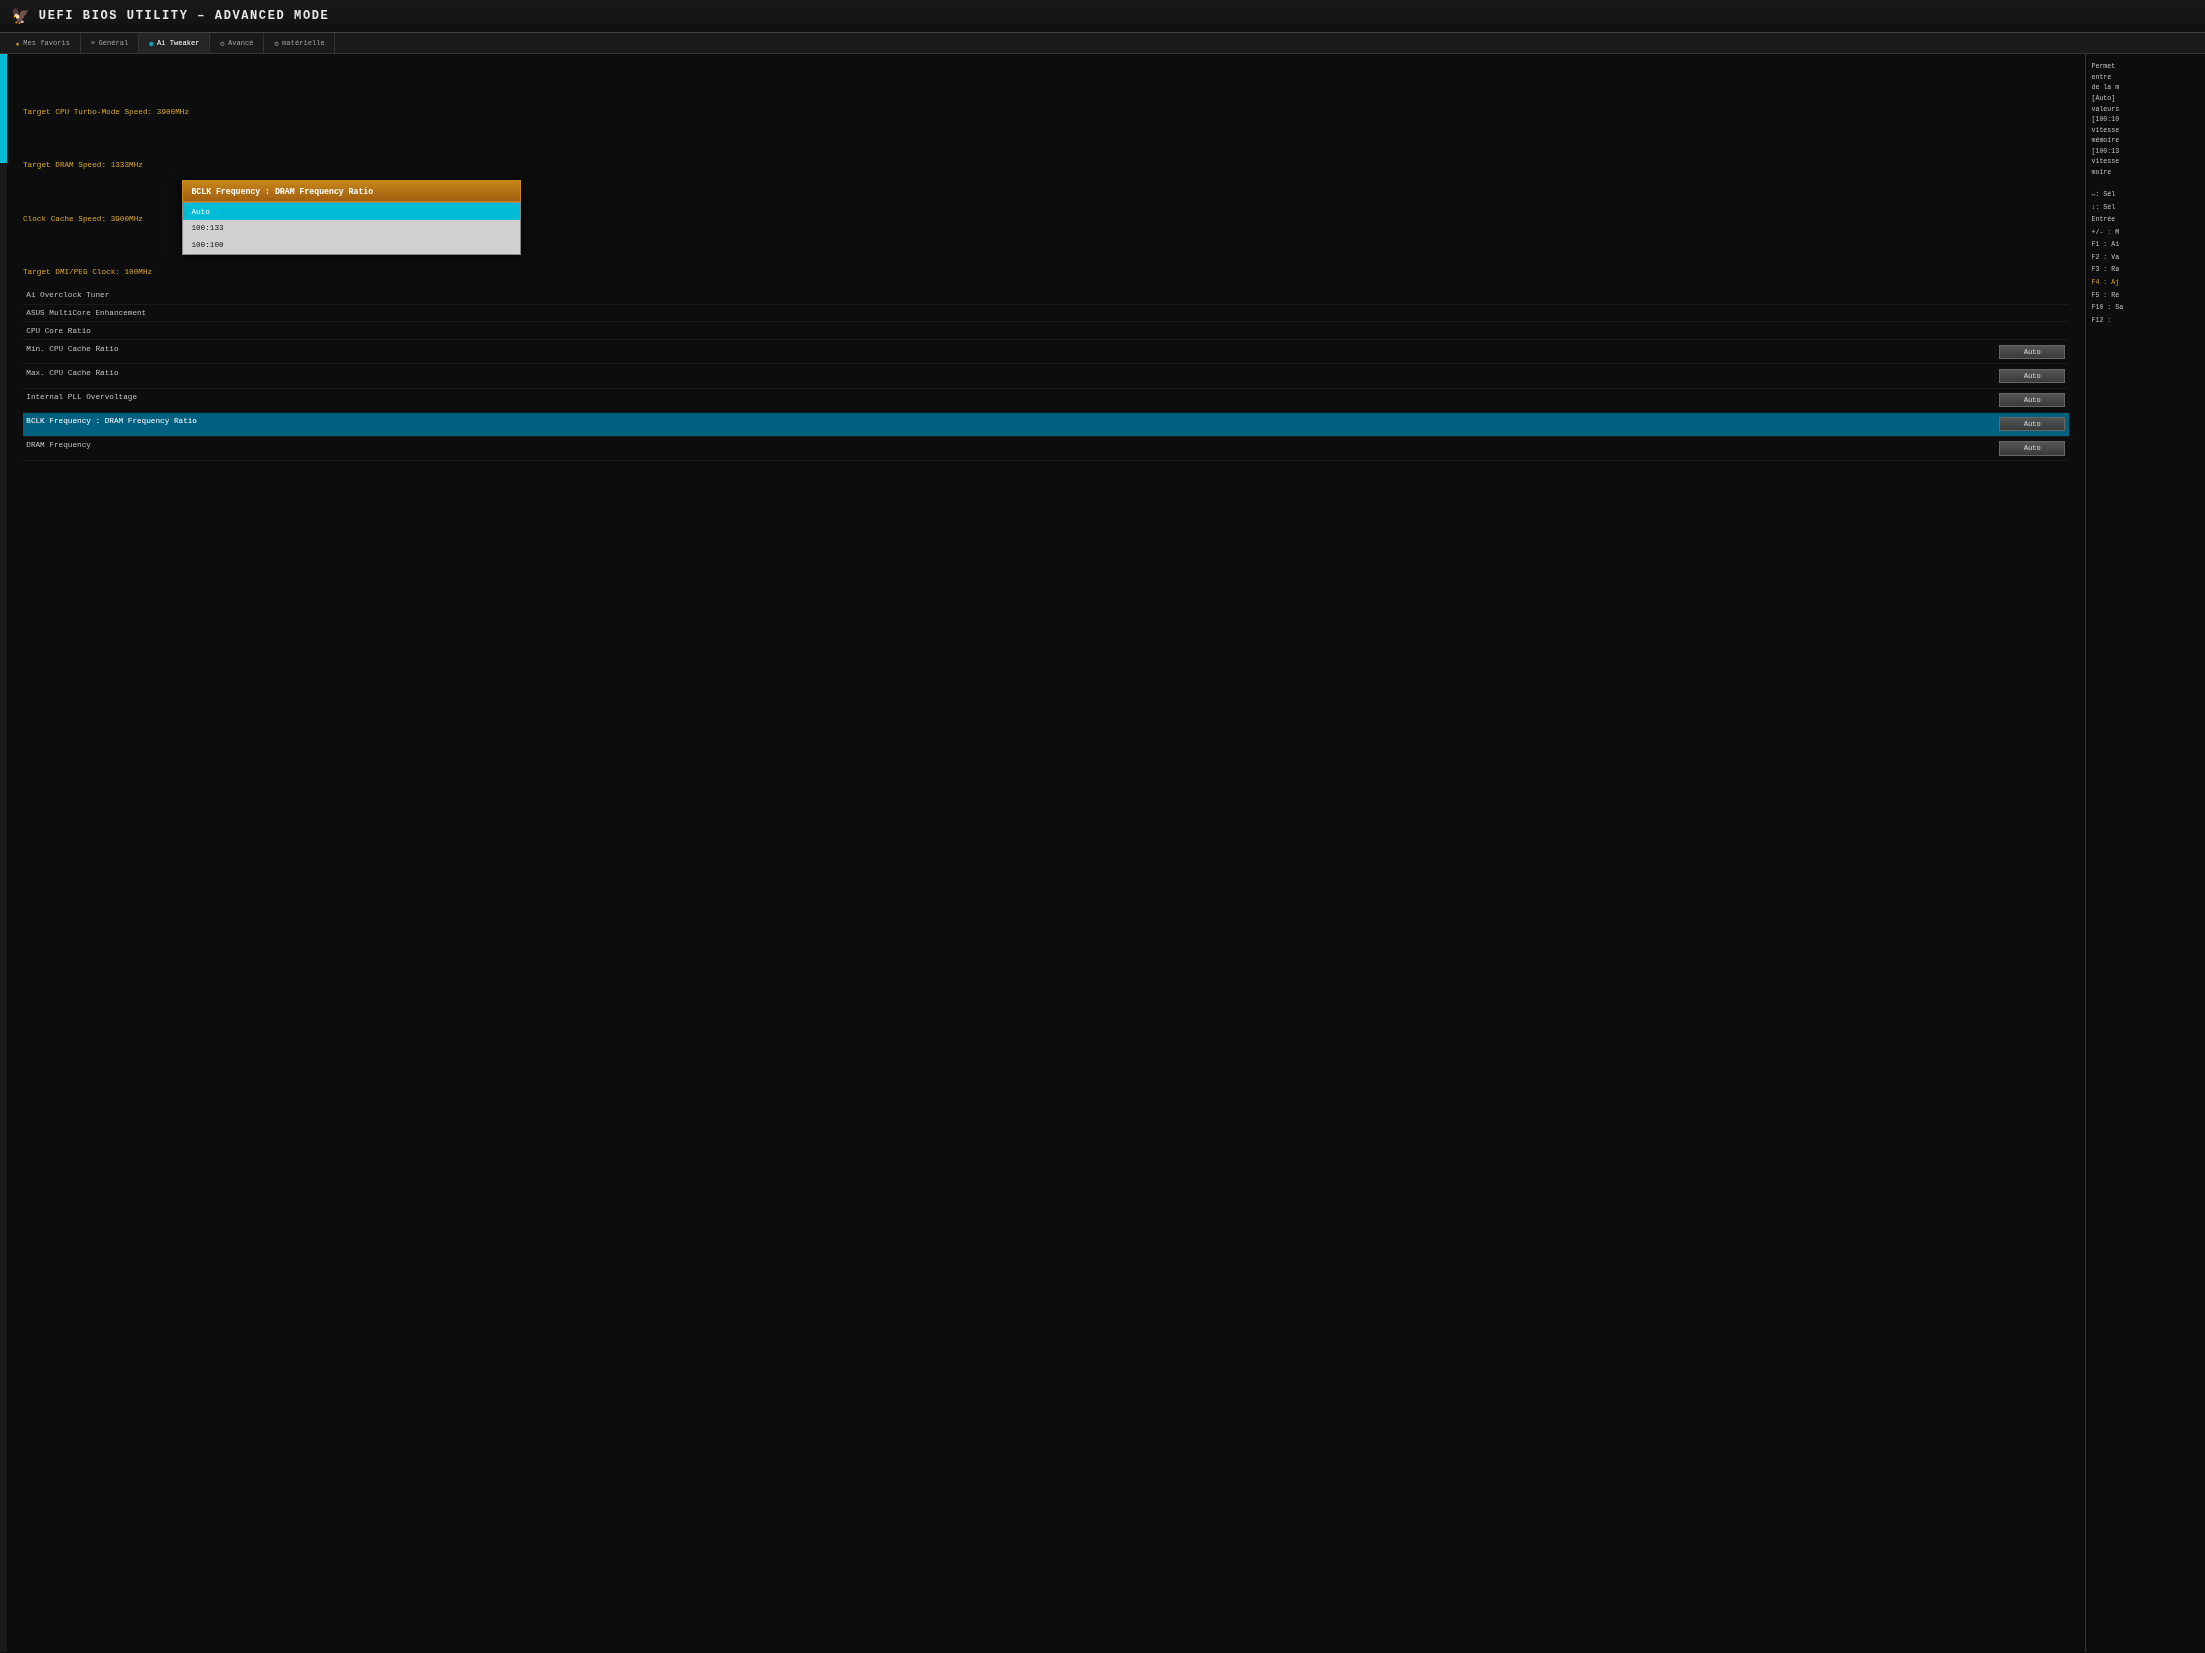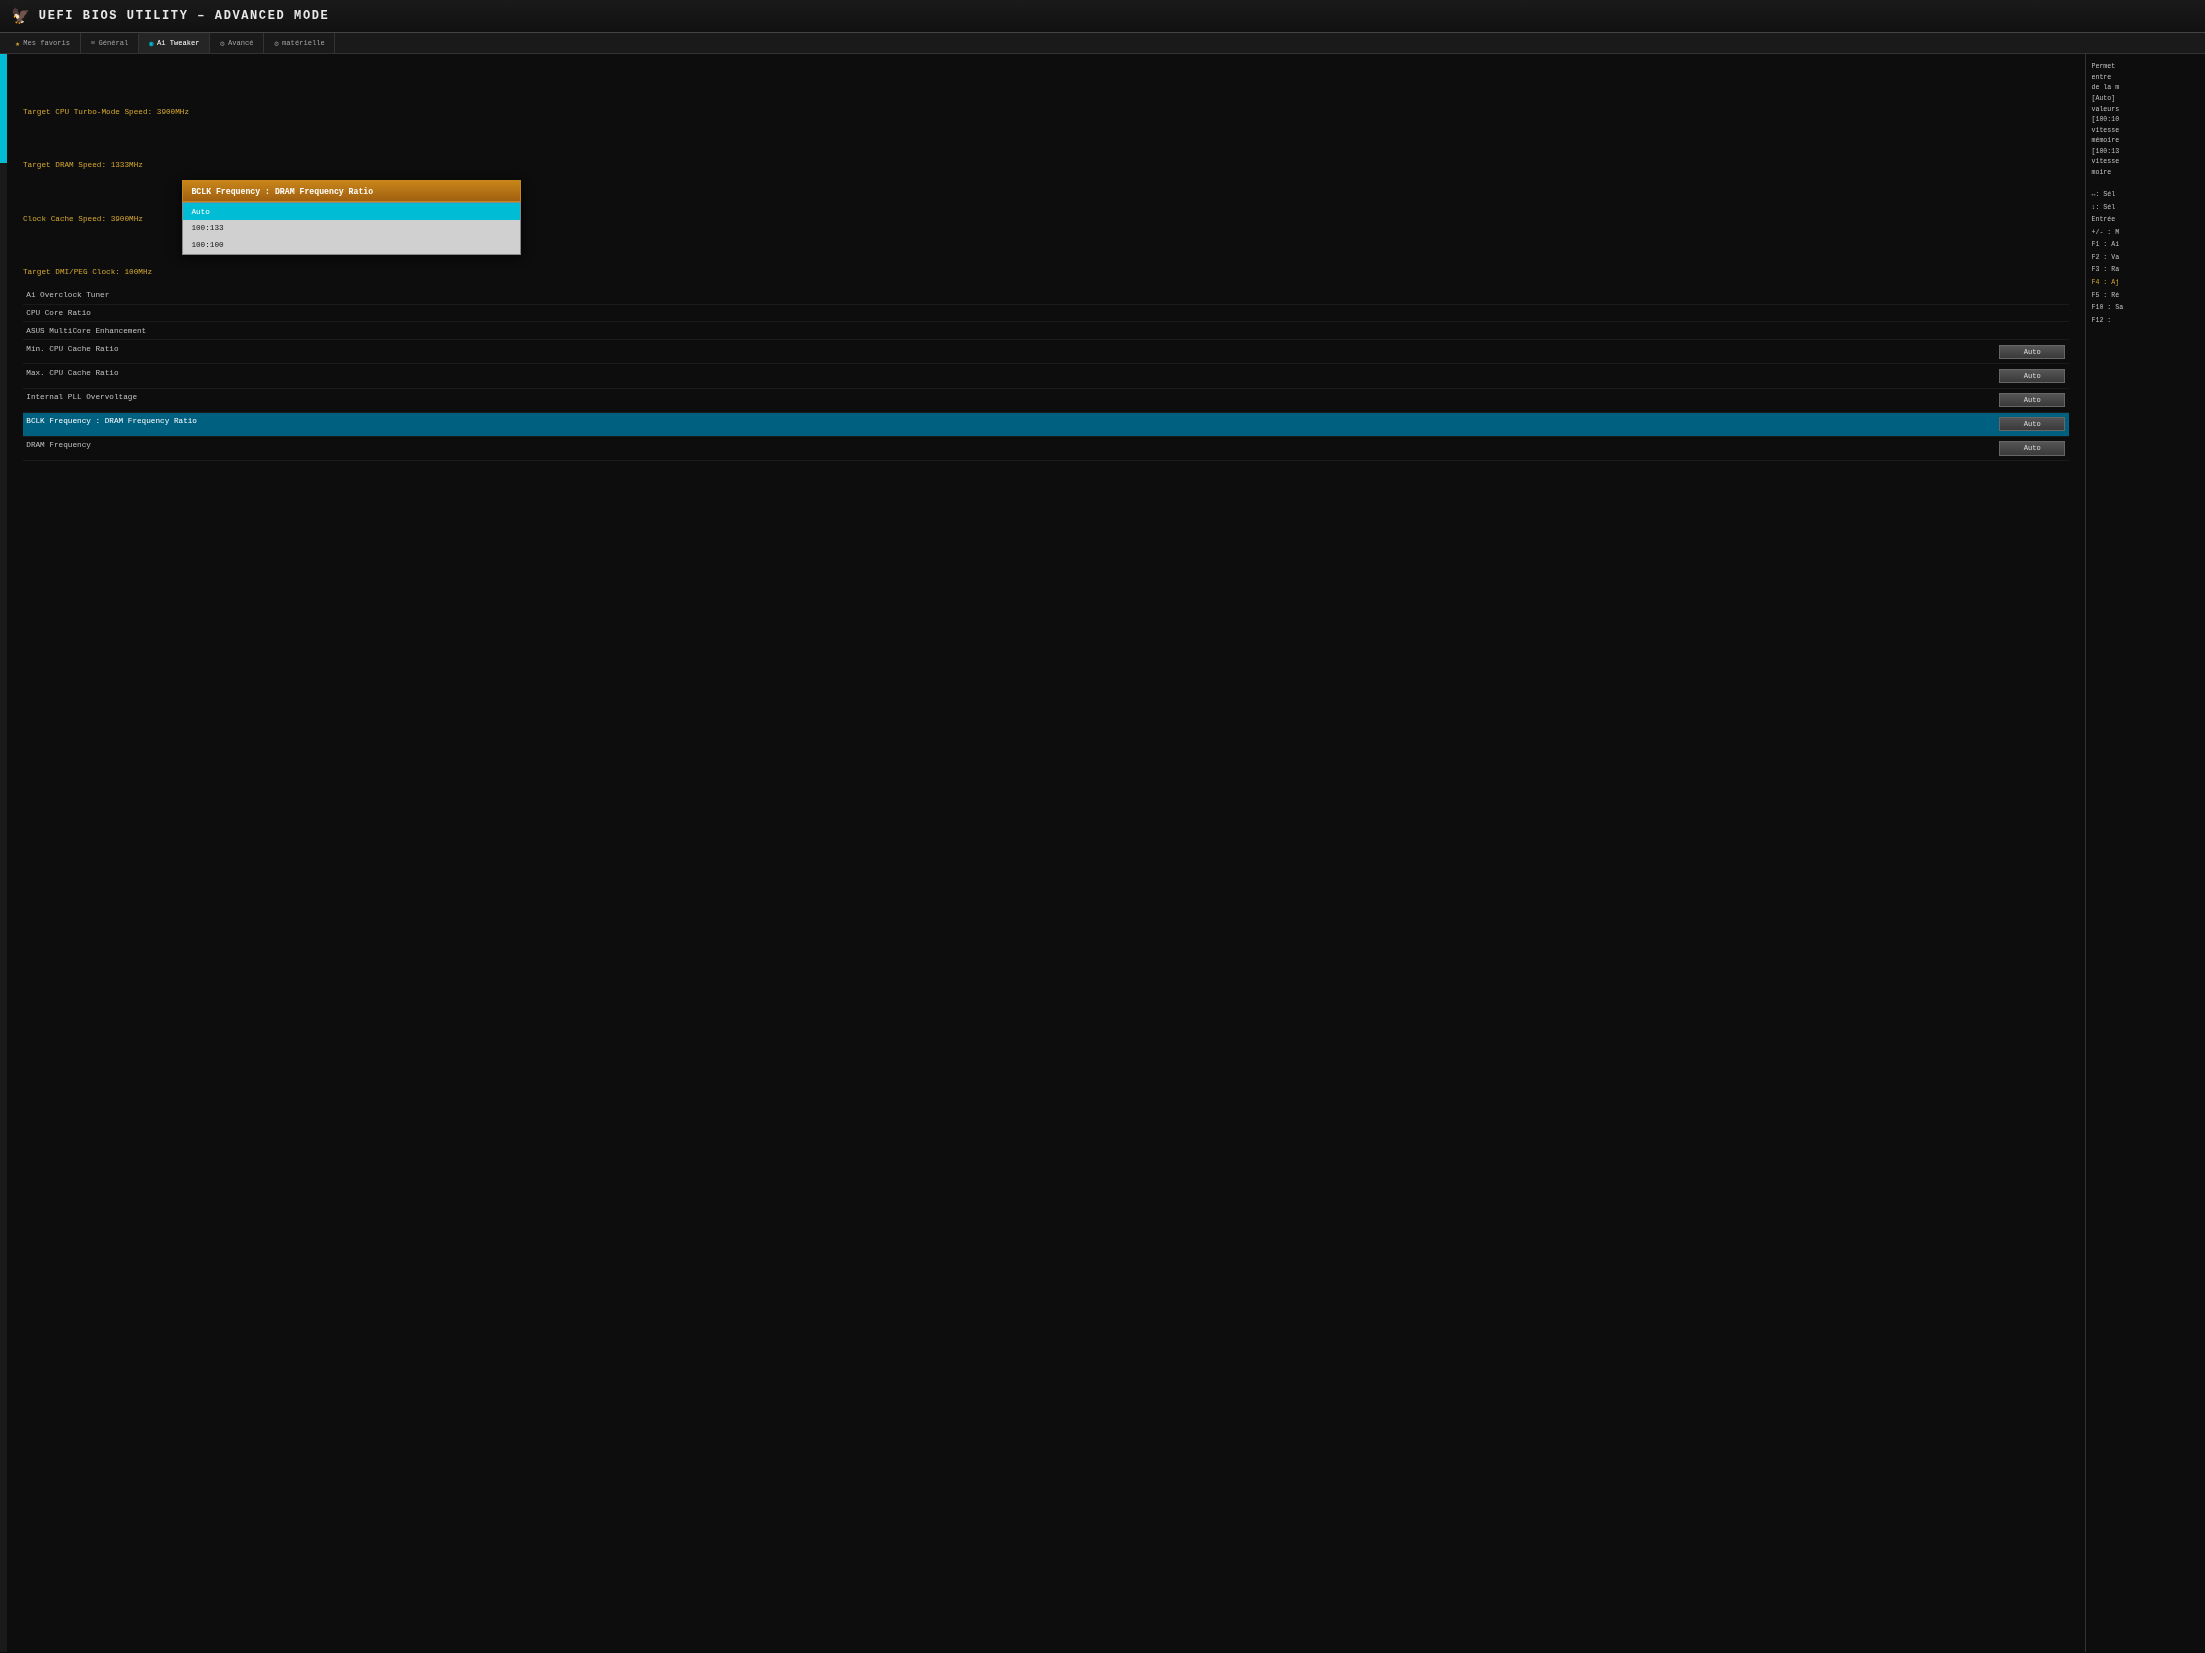--- a/index.html
+++ b/index.html
@@ -277,24 +277,24 @@
         <div class="info-row">Target DRAM Speed: 1333MHz</div>
         <div class="info-row">Clock Cache Speed: 3900MHz</div>
         <div class="info-row">Target DMI/PEG Clock: 100MHz</div>
       </div>
 
     <div class="settings-list">
     <div class="setting-row">
           <span class="setting-label">Ai Overclock Tuner</span>
         </div>
         <div class="setting-row">
+          <span class="setting-label">ASUS MultiCore Enhancement</span>
+        </div>
+        <div class="setting-row">
           <span class="setting-label">CPU Core Ratio</span>
-        </div>
-        <div class="setting-row">
-          <span class="setting-label">ASUS MultiCore Enhancement</span>
         </div>
         <div class="setting-row">
           <span class="setting-label">Min. CPU Cache Ratio</span>
           <div class="setting-value">
             <div class="setting-value-btn">Auto</div>
           </div>
         </div>
         <div class="setting-row">
           <span class="setting-label">Max. CPU Cache Ratio</span>
           <div class="setting-value">

